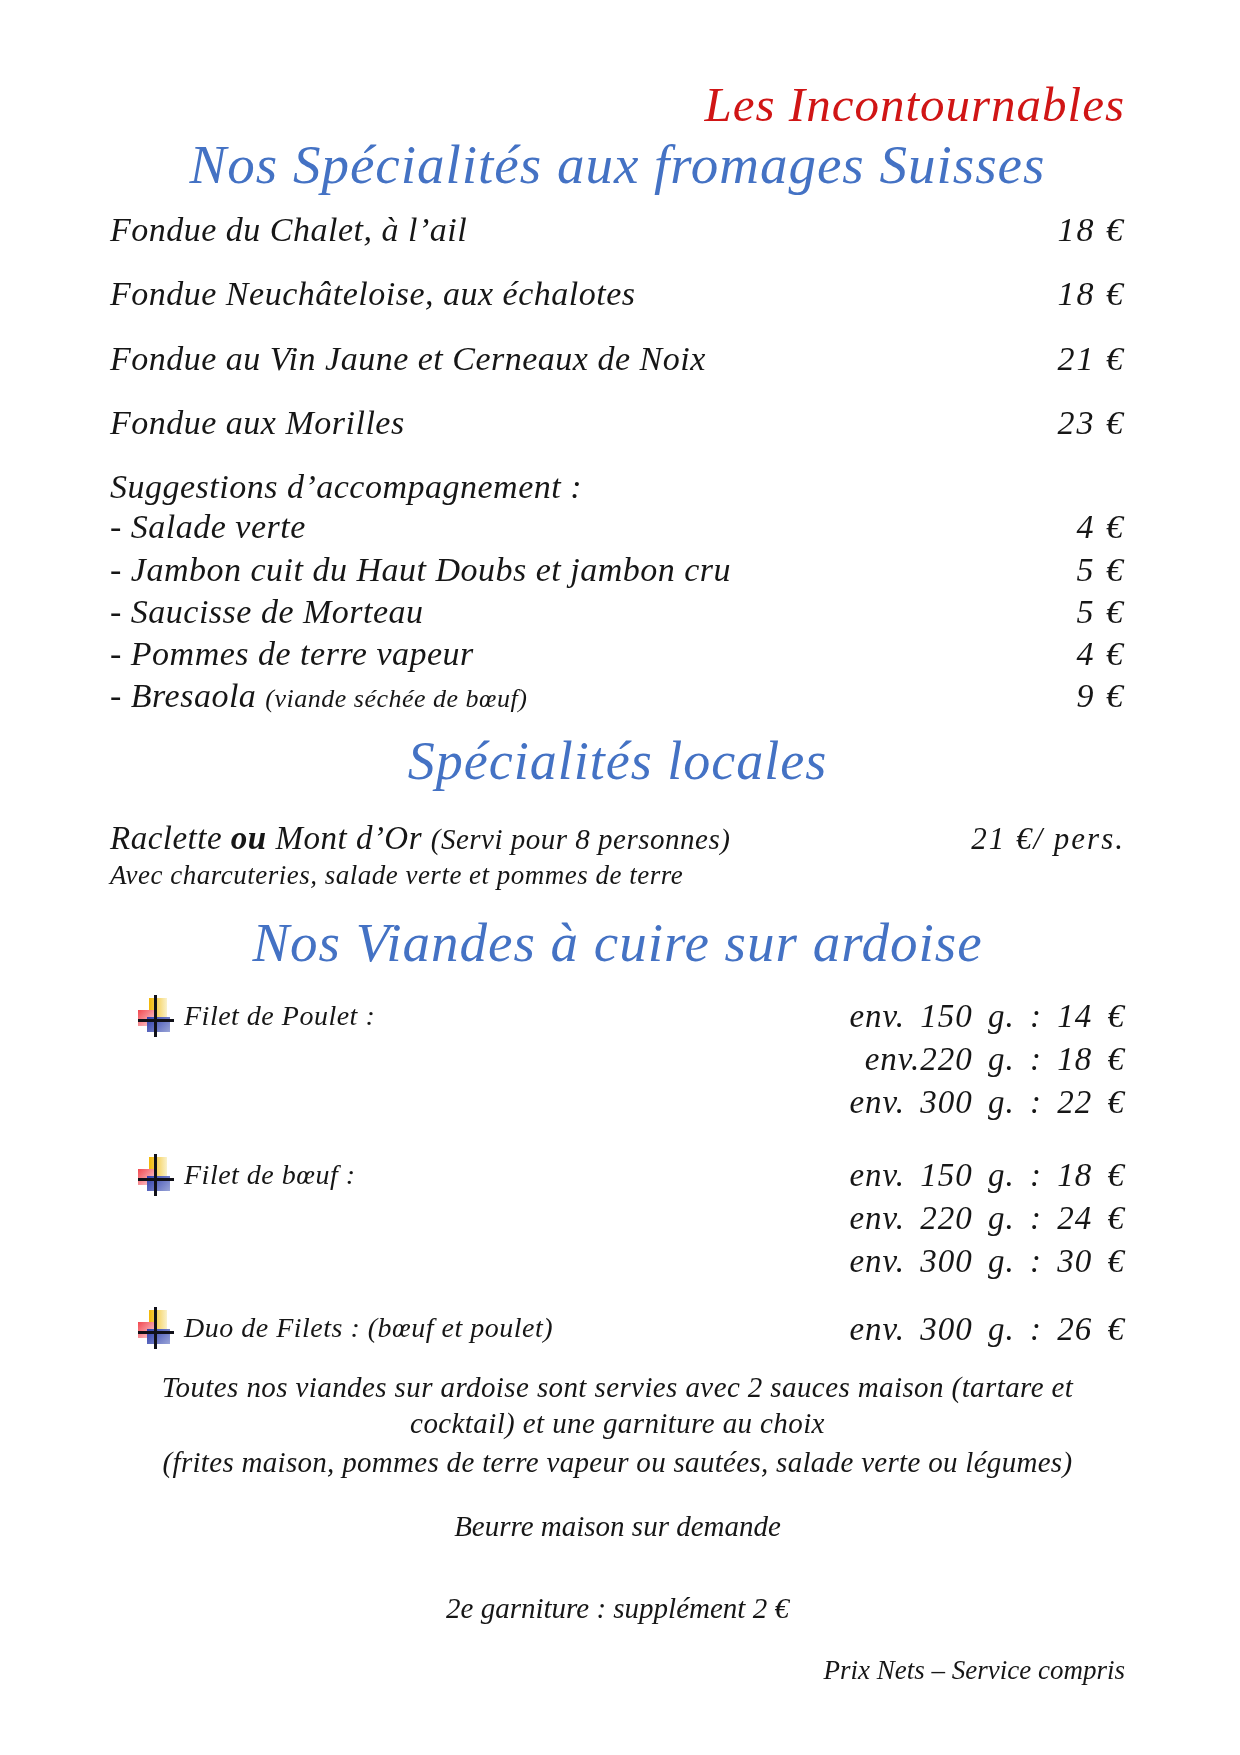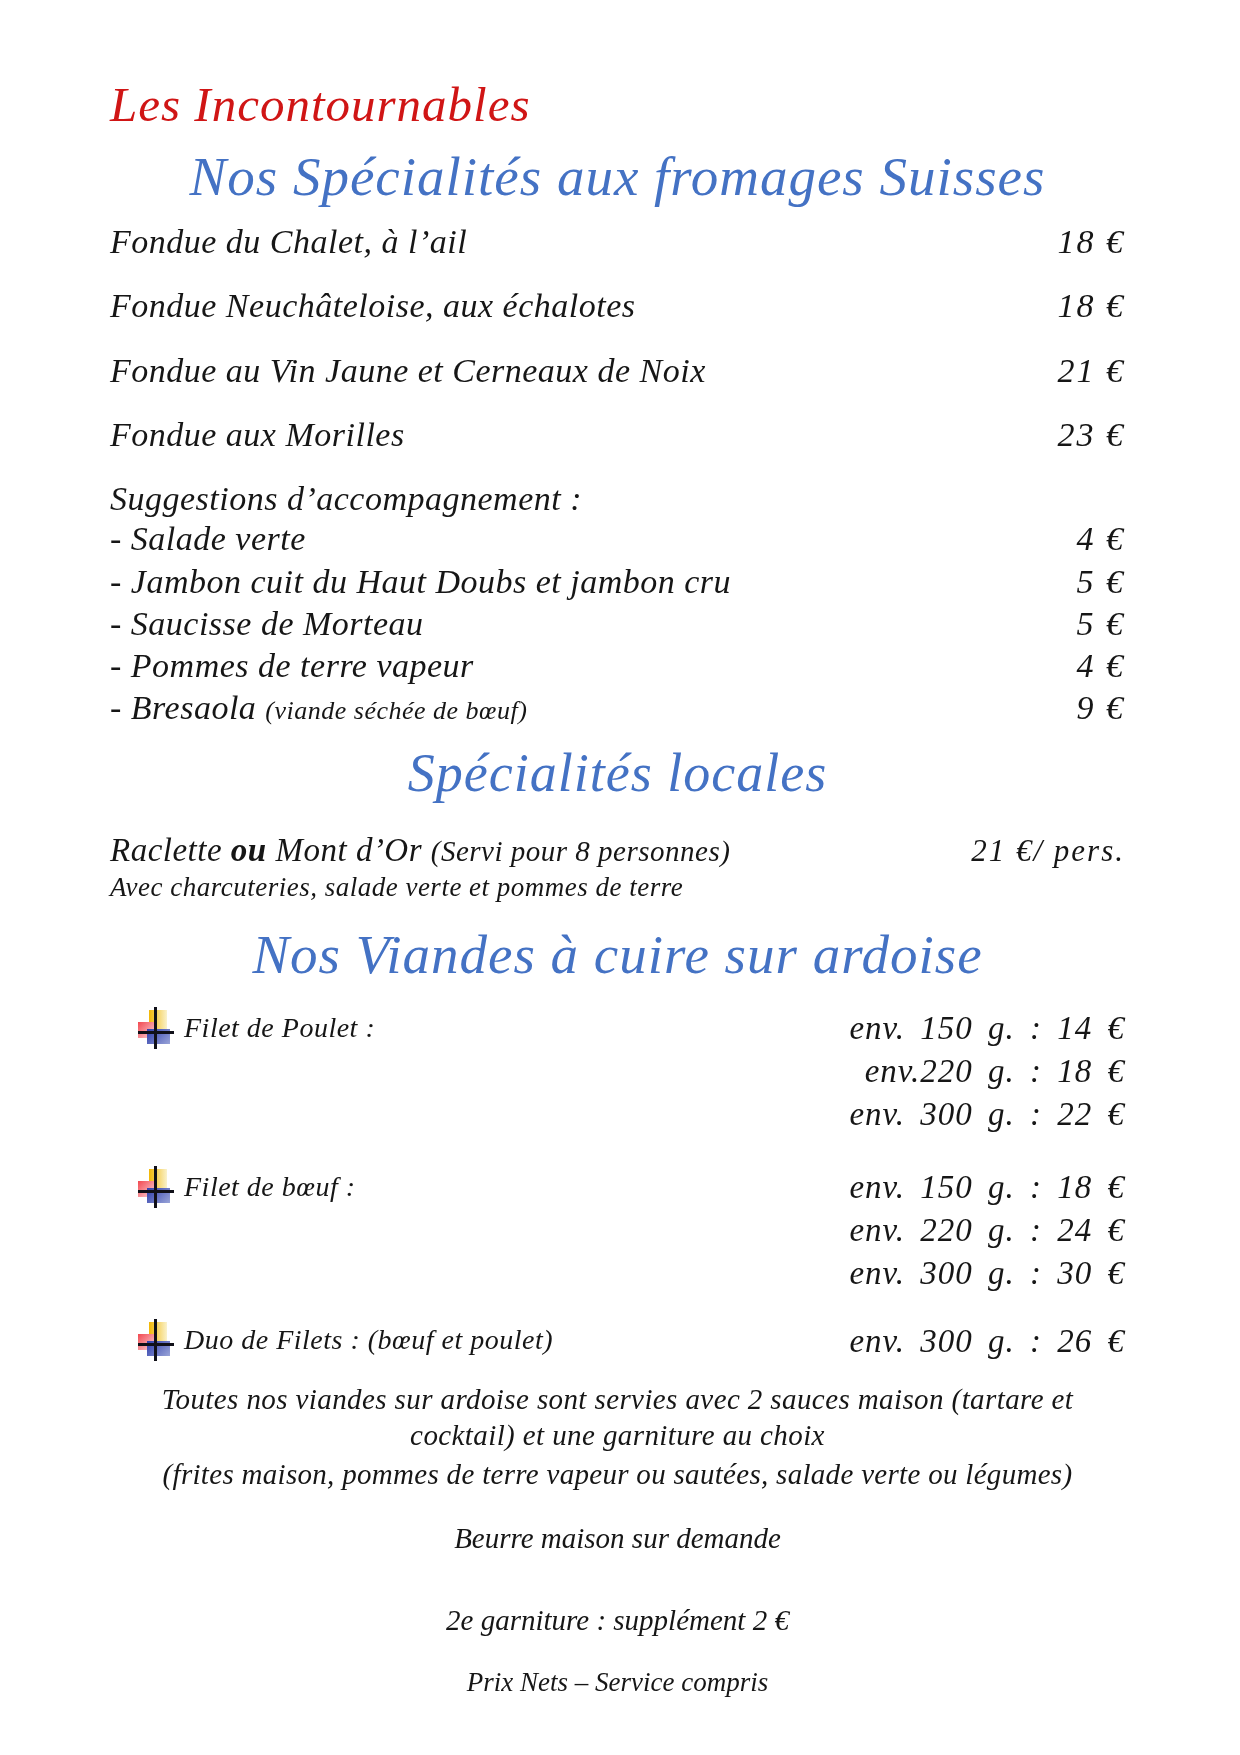--- a/index.html
+++ b/index.html
@@ -6,27 +6,27 @@
   body{
     width:1240px;height:1755px;overflow:hidden;
     font-family:"Liberation Serif","DejaVu Serif",serif;
     font-style:italic;color:#161616;
     -webkit-font-smoothing:antialiased;
   }
   .page{box-sizing:border-box;width:1240px;height:1755px;padding:78px 115px 20px 110px;}
 
   
   .h-red{
-    text-align:left;font-size:49px;line-height:1.12;color:#d01515;
+    text-align:right;font-size:49px;line-height:1.12;color:#d01515;
     letter-spacing:1px;font-weight:500;
   }
   .h-blue{
     text-align:center;color:#4472c4;letter-spacing:1px;font-weight:500;
   }
-  .h-sub{font-size:55px;line-height:1.16;margin-top:12px;}
+  .h-sub{font-size:55px;line-height:1.16;}
   .h-locales{font-size:54px;line-height:1.25;margin-top:12px;}
   .h-viandes{font-size:55px;line-height:1.25;margin-top:16px;}
 
   
   .row{
     display:flex;justify-content:space-between;align-items:baseline;
     font-size:34px;line-height:1.25;letter-spacing:.5px;
   }
   .price{white-space:nowrap;letter-spacing:2px;margin-left:20px;}
   .fondues{margin-top:12px;}
@@ -62,21 +62,21 @@
     background:linear-gradient(135deg,#2d3cab,#9aa5d8);}
   .bullet .cx-v{position:absolute;left:16px;top:0;width:3px;height:42px;background:#101018;}
   .bullet .cx-h{position:absolute;left:0;top:24px;width:36px;height:3px;background:#101018;}
 
   
   .footer{text-align:center;}
   .f-note1{font-size:29px;line-height:1.25;max-width:1000px;margin:18px auto 0;letter-spacing:.4px;}
   .f-note2{font-size:29px;line-height:1.25;letter-spacing:.3px;margin-top:2px;}
   .f-note3{font-size:29px;margin-top:30px;}
   .f-note4{font-size:29px;margin-top:49px;}
-  .f-note5{font-size:27px;margin-top:30px;}
+  .f-note5{font-size:27px;margin-top:30px;text-align:right;}
 </style>
 </head>
 <body>
 
 <div class="page">
 
   <div class="h-red">Les Incontournables</div>
   <div class="h-blue h-sub">Nos Spécialités aux fromages Suisses</div>
 
   <div class="fondues">

